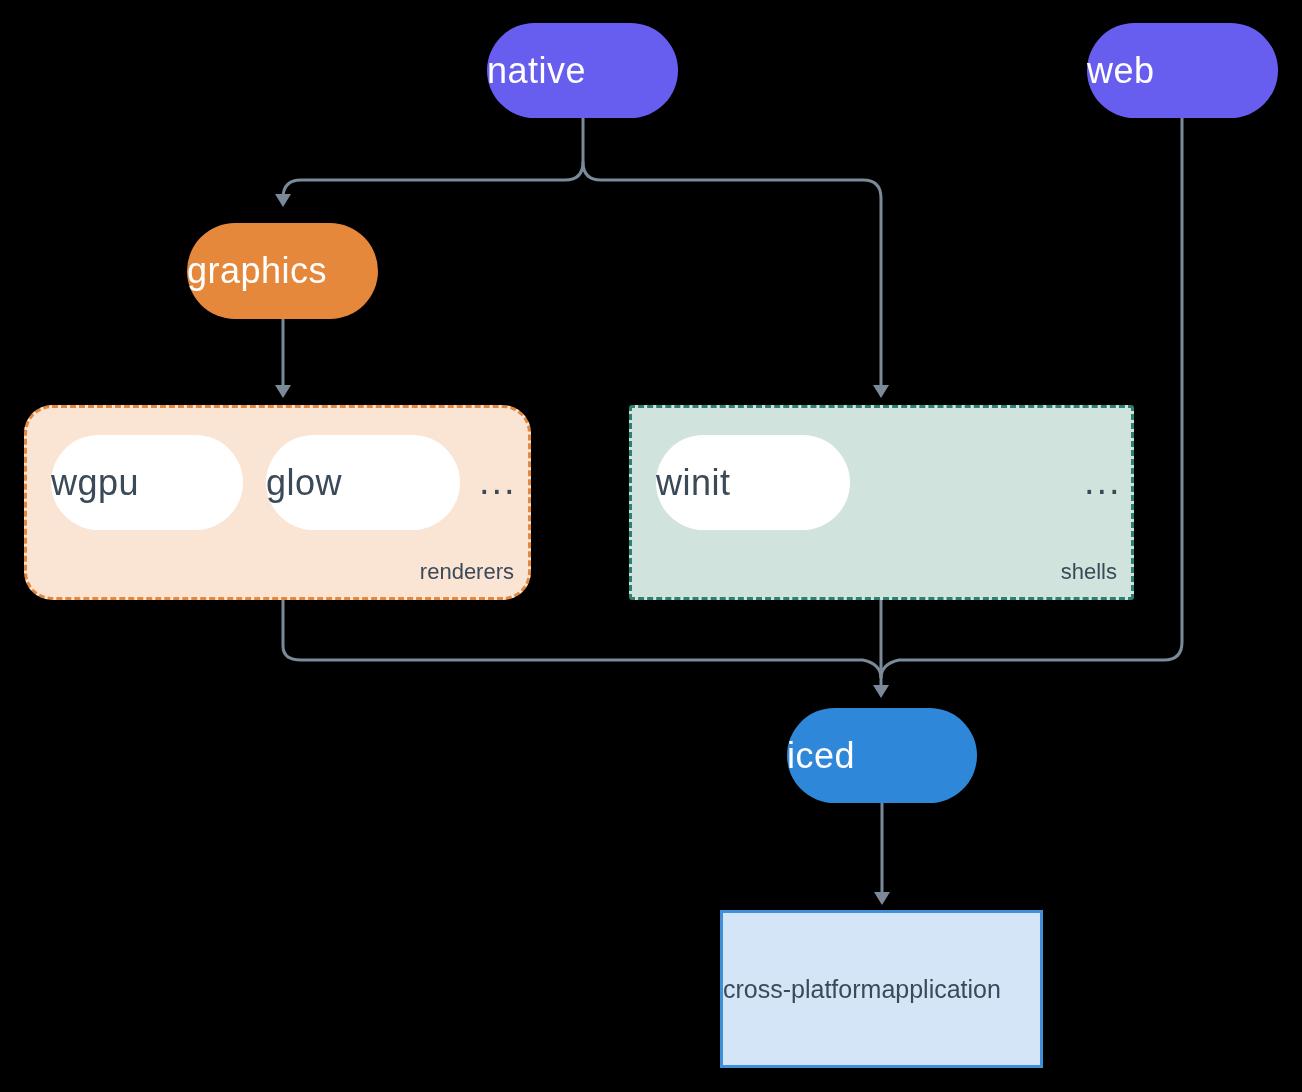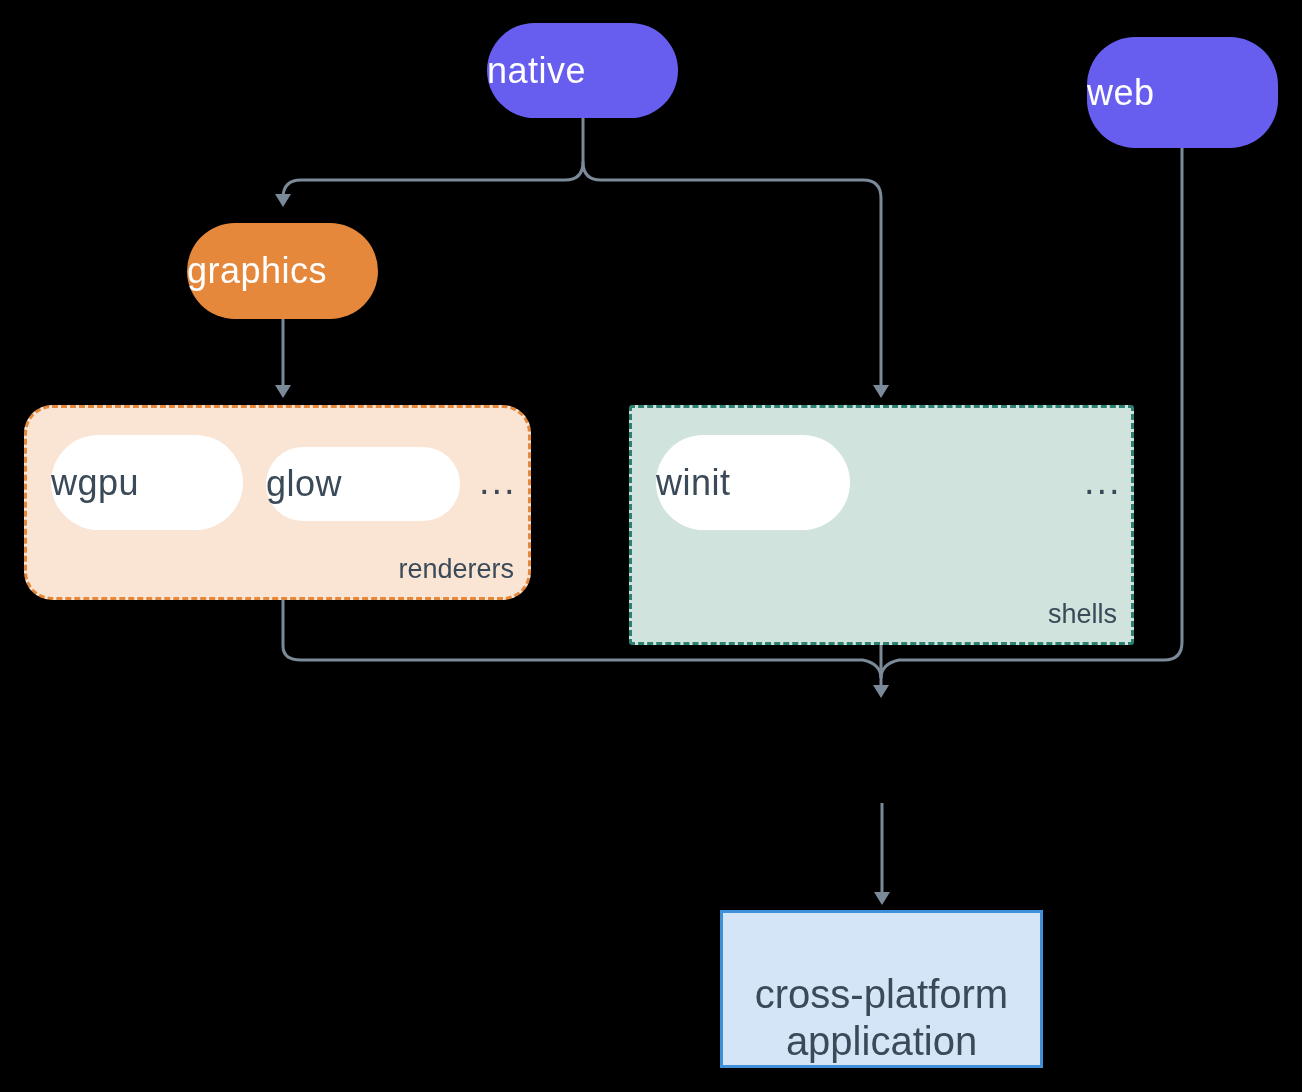--- a/index.html
+++ b/index.html
@@ -28,35 +28,35 @@
   .groupbox.renderers {
     background: var(--peach_fill);
     border: 3px dashed var(--orange); border-radius: 3px;
   }
   .groupbox.shells {
     background: var(--mint_fill);
     border: 3px dashed var(--teal_border); border-radius: 3px;
   }
   .group-label {
     position: absolute; right: 14px; bottom: 12px;
-    color: var(--pill_text); font-size: 27px;
+    color: var(--pill_text); font-size: 22px;
   }
   .ellipsis {
     position: absolute; color: var(--pill_text);
     font-size: 38px; letter-spacing: 2px;
   }
 
   .appbox {
     position: absolute; box-sizing: border-box;
     background: var(--light_blue_fill);
     border: 3px solid var(--blue_border);
     color: var(--pill_text);
-    display: flex; flex-direction: column;
-    align-items: center; justify-content: flex-end;
-    font-size: 40px; line-height: 47px; text-align: center;
+    display: flex; 
+    align-items: center; justify-content: flex-start;
+    font-size: 25px; line-height: 47px; text-align: center;
   }
 </style>
 </head>
 <body>
 
 <div class="stage">
 
   <svg class="edges" viewBox="0 0 1302 1092">
 
     <path d="M583,118 V162"></path>
@@ -74,46 +74,49 @@
     <polygon points="873,685 889,685 881,698"></polygon>
 
     <path d="M882,803 V892"></path>
     <polygon points="874,892 890,892 882,905"></polygon>
   </svg>
 
   <div class="pill purple" style="left:487px; top:23px; width:191px; height:95px;">
     <span>native</span>
   </div>
 
-  <div class="pill purple" style="left:1087px; top:23px; width:191px; height:111px;margin-top:14px;">
+  <div class="pill purple" style="left:1087px; top:23px; width:191px; height:95px;">
     <span>web</span>
   </div>
 
   <div class="pill orange" style="left:187px; top:215px; width:191px; height:96px;">
     <span>graphics</span>
   </div>
 
   <div class="groupbox renderers" style="left:24px; top:405px; width:507px; height:195px;border-radius:28px;">
     <div class="pill white" style="left:24px; top:27px; width:192px; height:95px;">
       <span>wgpu</span>
     </div>
-    <div class="pill white" style="left:239px; top:39px; width:194px; height:74px;">
+    <div class="pill white" style="left:239px; top:27px; width:194px; height:95px;">
       <span>glow</span>
     </div>
     <span class="ellipsis" style="left:452px; top:52px;">...</span>
     <span class="group-label">renderers</span>
   </div>
 
-  <div class="groupbox shells" style="left:629px; top:405px; width:505px; height:240px;text-decoration:underline;">
+  <div class="groupbox shells" style="left:629px; top:405px; width:505px; height:195px;text-decoration:underline;">
     <div class="pill white" style="left:24px; top:27px; width:194px; height:95px;">
       <span>winit</span>
     </div>
     <span class="ellipsis" style="left:452px; top:52px;">...</span>
     <span class="group-label">shells</span>
   </div>
 
+  <div class="pill blue" style="left:787px; top:708px; width:190px; height:95px;">
+    <span>iced</span>
+  </div>
 
   <div class="appbox" style="left:720px; top:910px; width:323px; height:158px;">
     <span>cross-platform</span>
     <span>application</span>
   </div>
 
 </div>
 
 </body></html>

